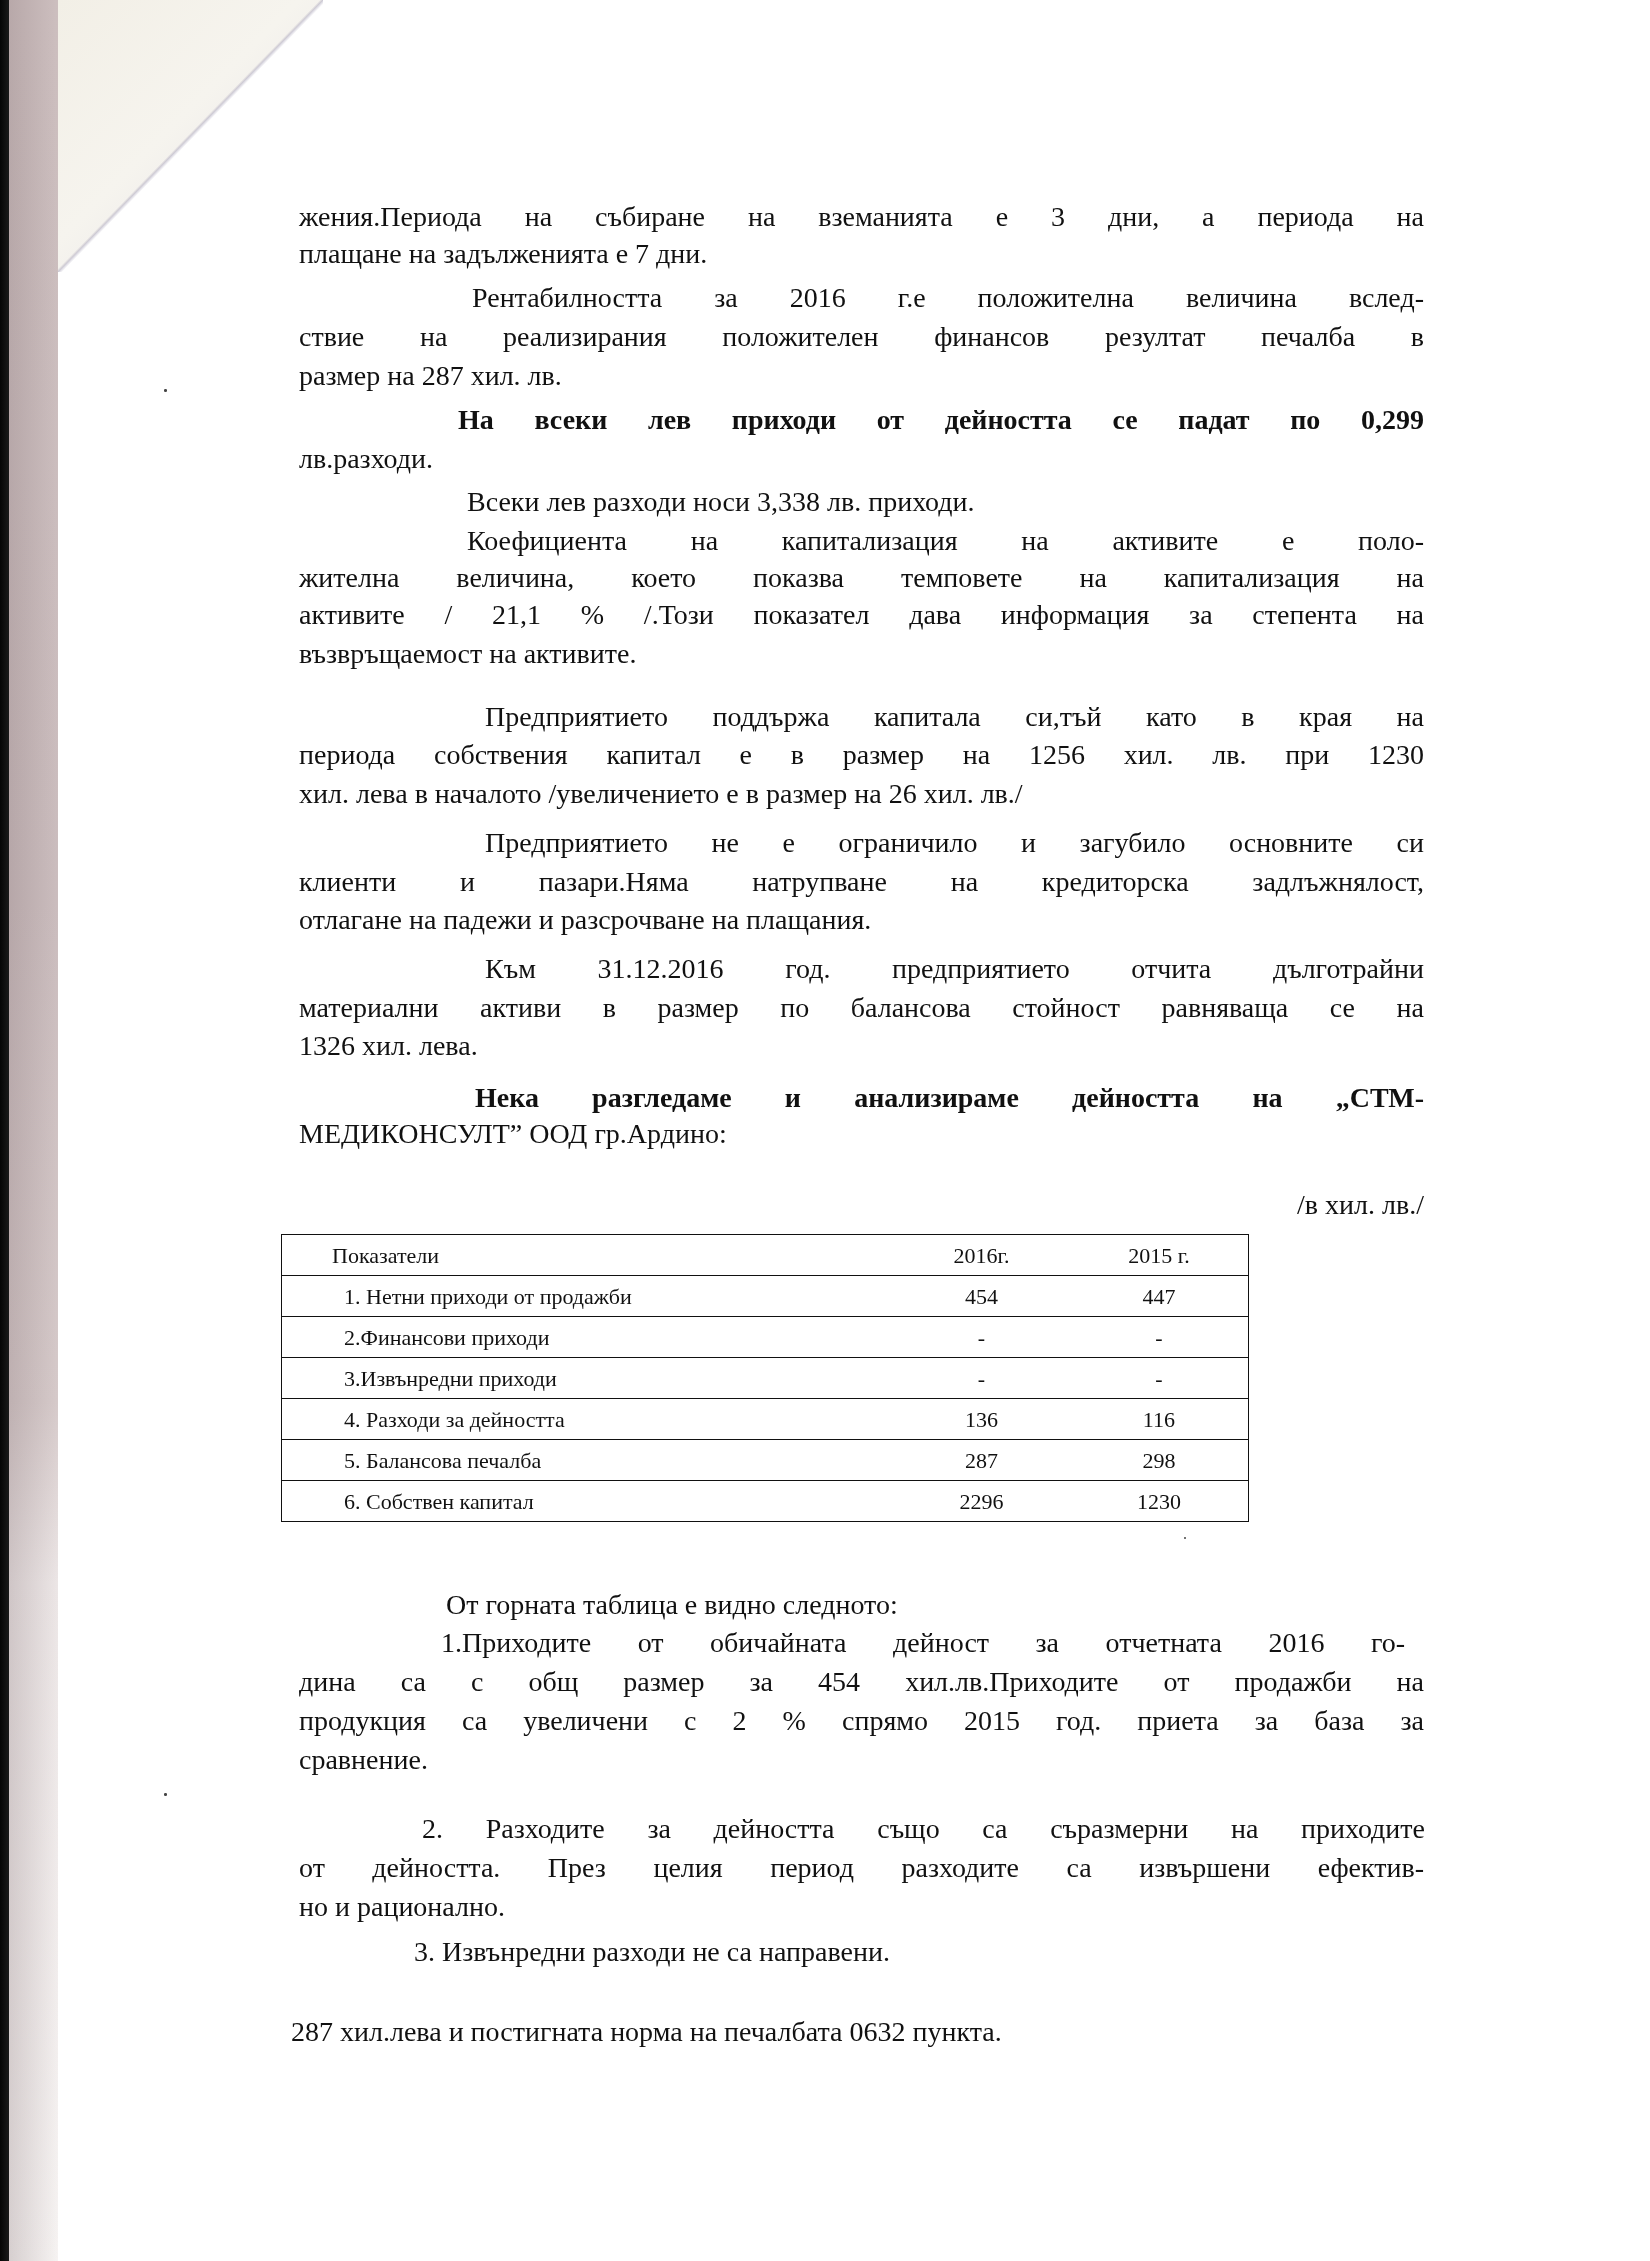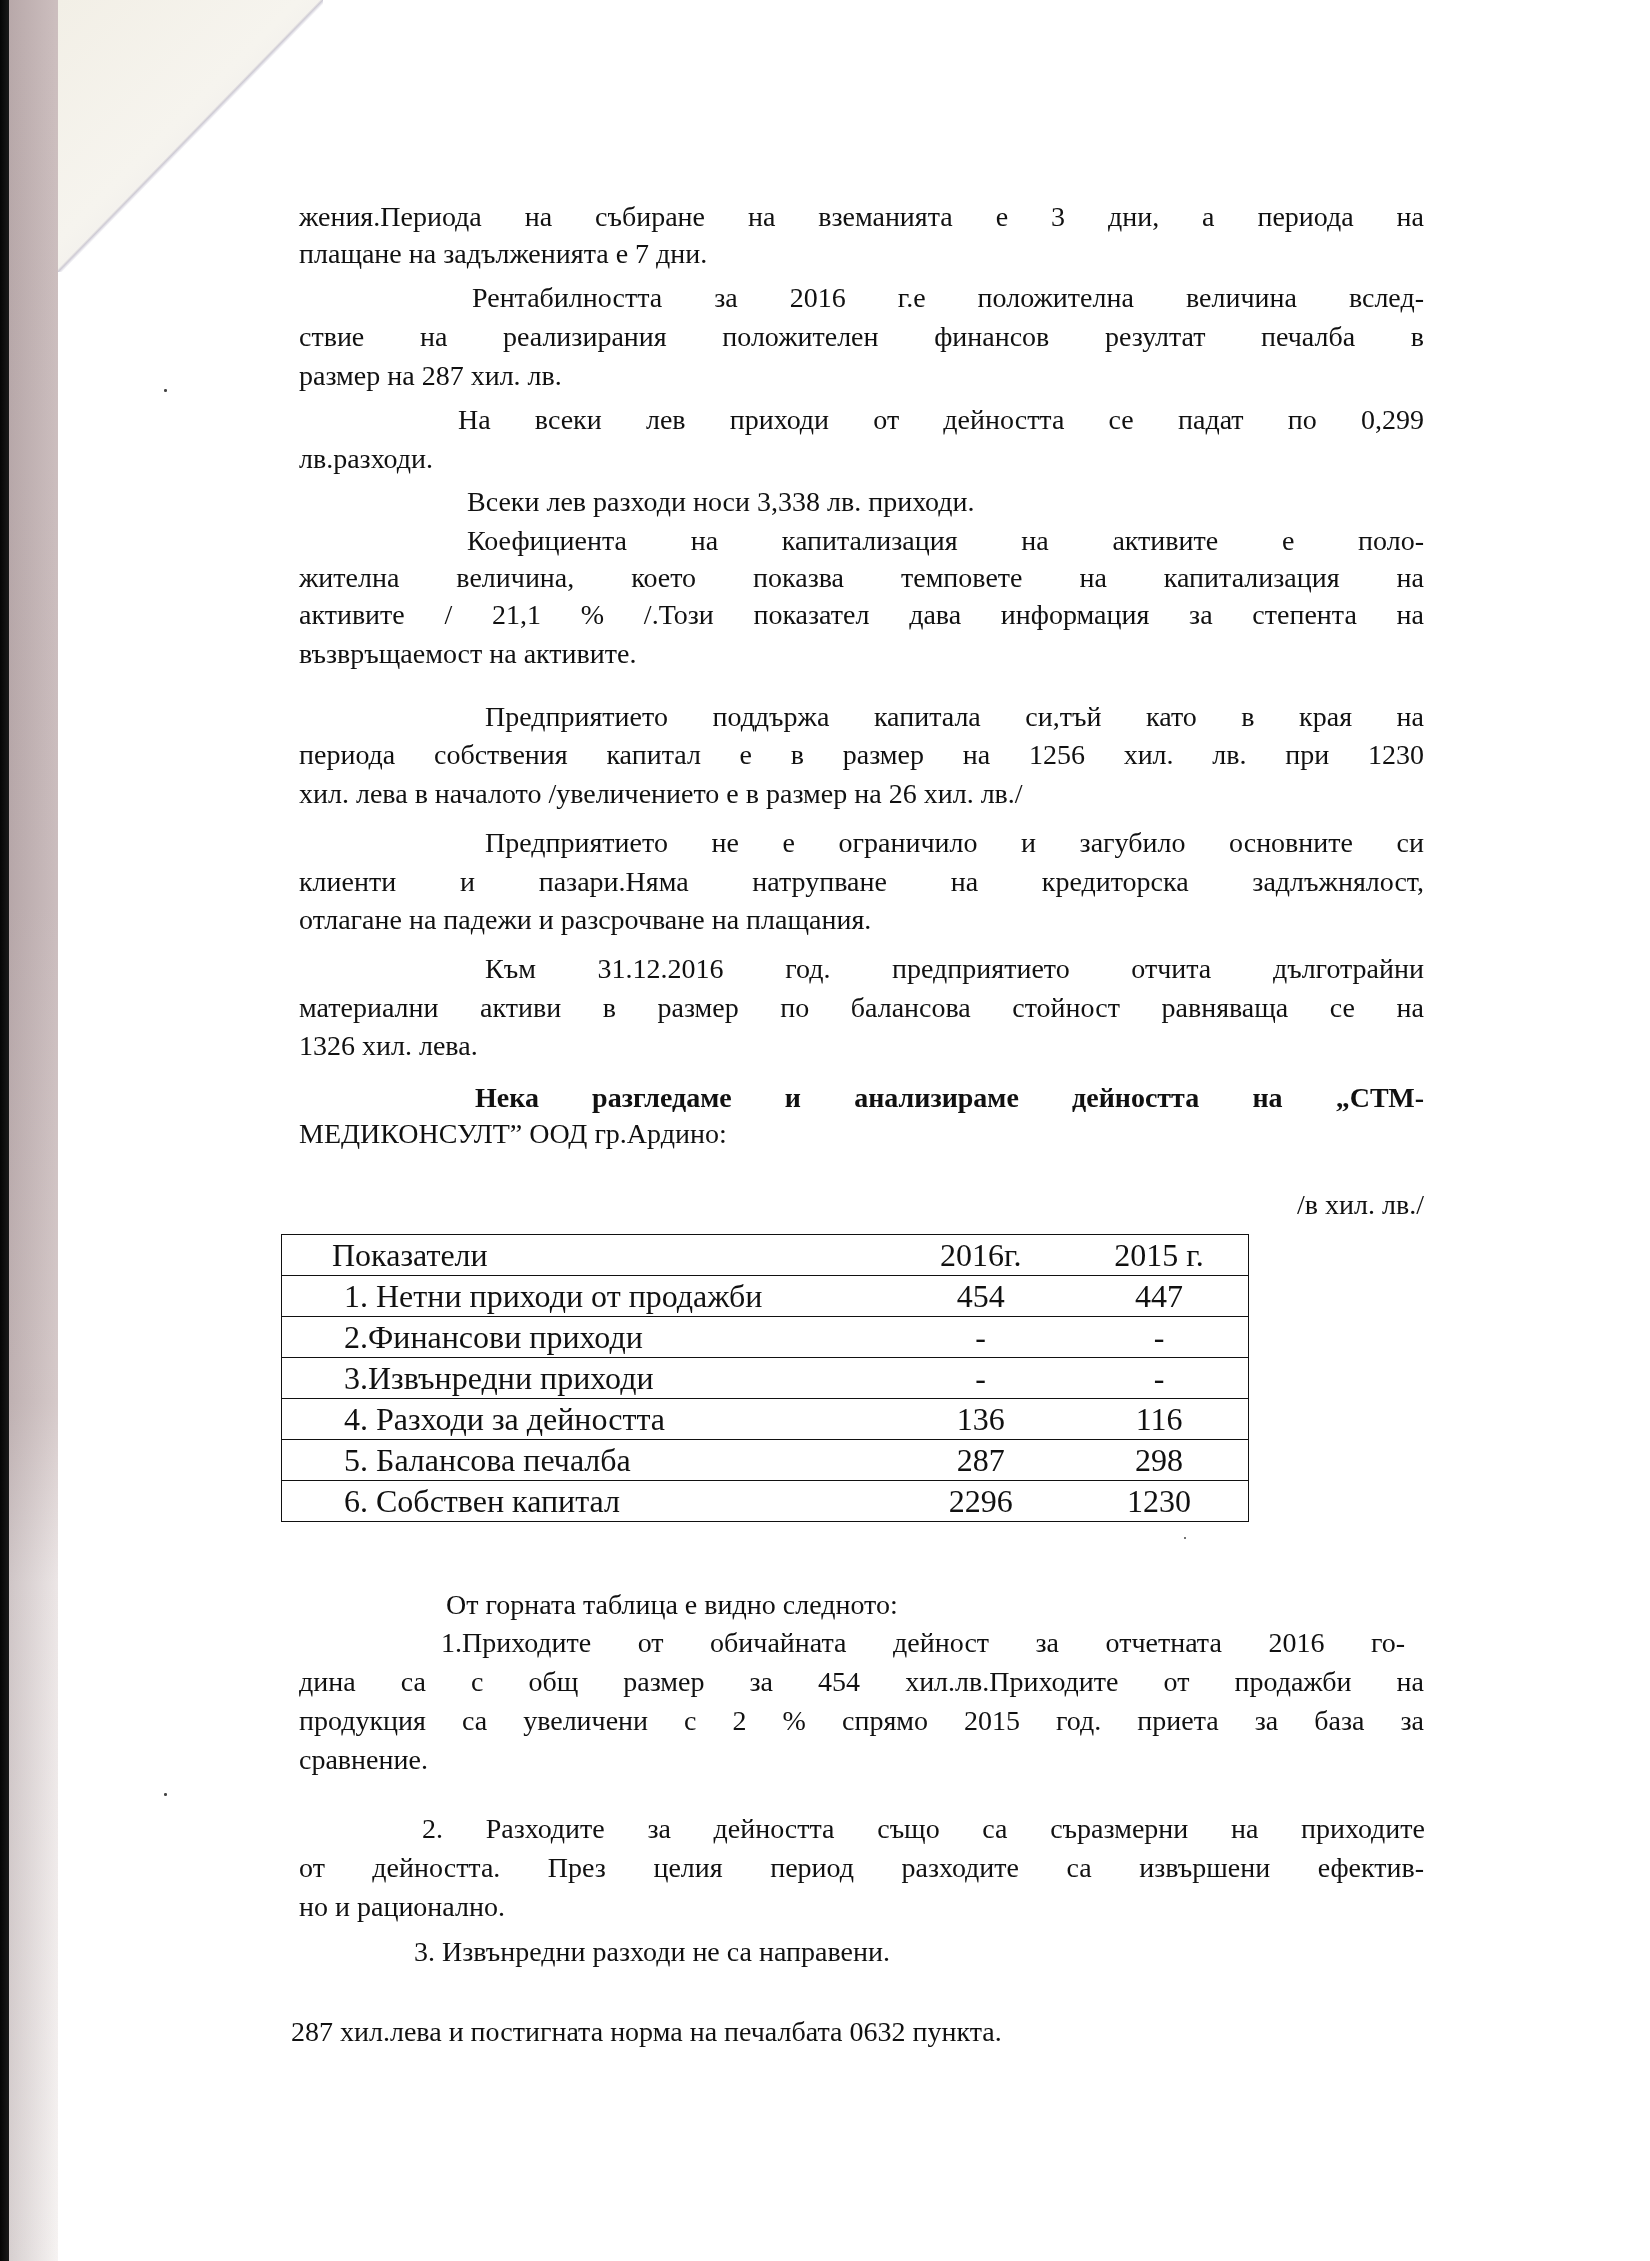--- a/index.html
+++ b/index.html
@@ -36,21 +36,21 @@
   .page { position: absolute; left: 0; top: 0; width: 1651px; height: 2261px; }
   .ln {
     position: absolute; font-size: 28px; line-height: 39px; white-space: nowrap;
     height: 39px;
   }
   .just {
     text-align: justify; text-align-last: justify; white-space: normal;
   }
   .tbl {
     position: absolute; left: 281px; top: 1234px; width: 968px;
-    border-collapse: collapse; font-size: 32px;
+    border-collapse: collapse; font-size: 22px;
   }
   .tbl td {
     border-top: 1.9px solid #111; border-bottom: 1.9px solid #111;
     height: 40px; padding: 0; line-height: 39px; vertical-align: middle;
   }
   .tbl tr td:first-child { border-left: 1.9px solid #111; }
   .tbl tr td:last-child { border-right: 1.9px solid #111; }
   .c-name { width: 699px; }
   .c-2016 { width: 220px; text-align: center; }
   .c-2015 { width: 226px; text-align: center; }
@@ -69,21 +69,21 @@
 
 <div class="page">
 
   <div class="ln just" style="left:299px; top:197px; width:1125px;">жения.Периода на събиране на  вземанията е 3 дни, а  периода  на</div>
   <div class="ln" style="left:299px; top:234px;">плащане на задълженията е 7 дни.</div>
 
   <div class="ln just" style="left:472px; top:278px; width:952px;">Рентабилността за 2016 г.е положителна величина вслед-</div>
   <div class="ln just" style="left:299px; top:317px; width:1125px;">ствие на реализирания положителен финансов резултат печалба в</div>
   <div class="ln" style="left:299px; top:356px;">размер на 287 хил. лв.</div>
 
-  <div class="ln just" style="left:458px; top:400px; width:966px;">На всеки лев приходи от дейността се падат по 0,299</div>
+  <div class="ln just" style="left:458px; top:400px; width:966px;font-weight:bold;">На всеки лев приходи от дейността се падат по 0,299</div>
   <div class="ln" style="left:299px; top:439px;">лв.разходи.</div>
 
   <div class="ln" style="left:467px; top:482px;">Всеки лев разходи носи 3,338 лв. приходи.</div>
 
   <div class="ln just" style="left:467px; top:521px; width:957px;">Коефициента на капитализация на активите е поло-</div>
   <div class="ln just" style="left:299px; top:558px; width:1125px;">жителна величина, което показва темповете на капитализация на</div>
   <div class="ln just" style="left:299px; top:595px; width:1125px;">активите / 21,1 % /.Този показател дава информация за степента на</div>
   <div class="ln" style="left:299px; top:634px;">възвръщаемост на  активите.</div>
 
   <div class="ln just" style="left:485px; top:697px; width:939px;">Предприятието поддържа  капитала си,тъй като в края на</div>

